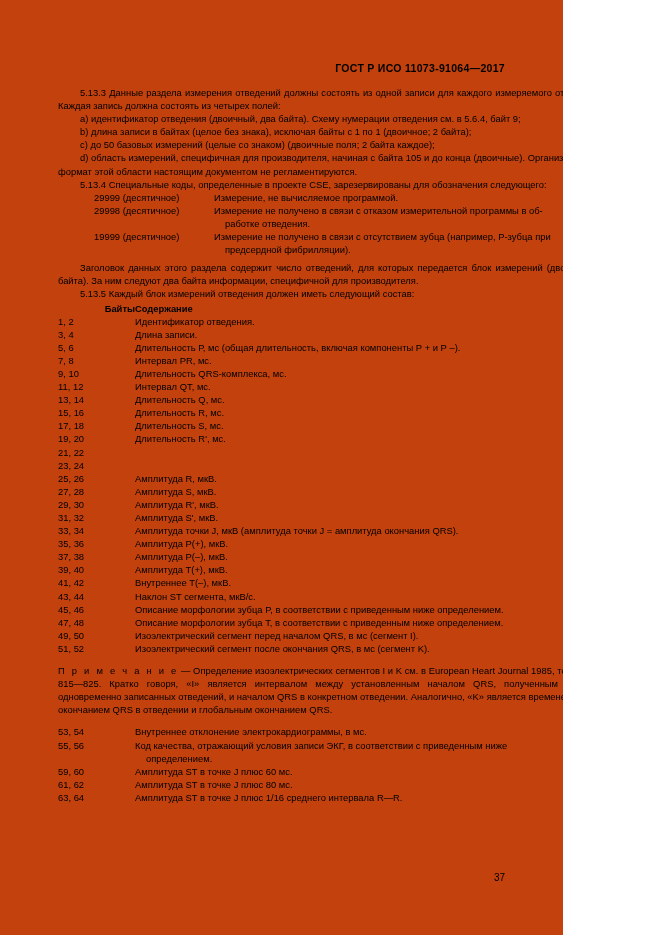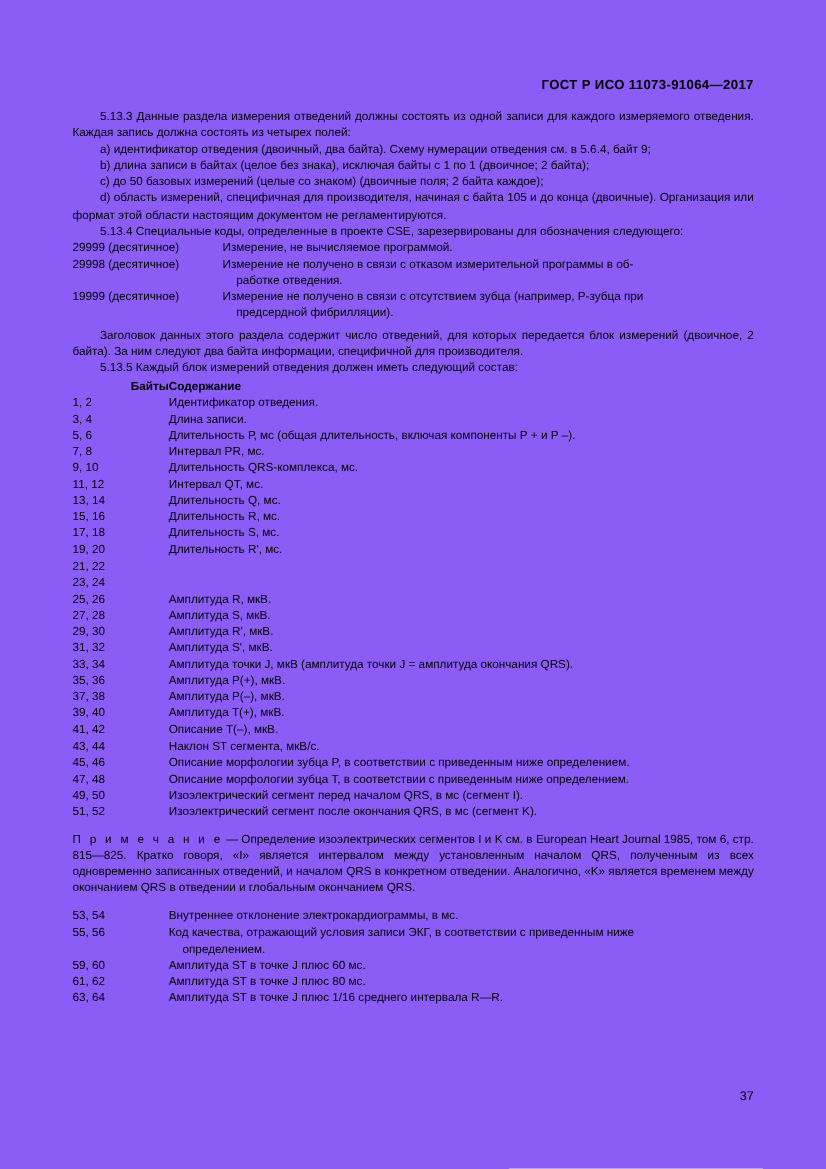--- a/index.html
+++ b/index.html
@@ -6,23 +6,23 @@
     margin: 0;
     padding: 0;
     background: #ffffff;
   }
   body {
     font-family: "Liberation Sans", sans-serif;
     color: #000000;
   }
   .page {
     position: relative;
-    width: 661px;
+    width: 563px;
     height: 935px;
-    background: #8b5cf6;
+    background: #c2410c;
     box-sizing: border-box;
     overflow: hidden;
   }
   .header {
     position: absolute;
     top: 62px;
     right: 58px;
     font-size: 10.5px;
     font-weight: bold;
     letter-spacing: 0.3px;
@@ -49,20 +49,21 @@
   .sp {
     letter-spacing: 2.2px;
   }
   
   .codes {
     margin-top: 0;
   }
   .code-row {
     display: flex;
     align-items: flex-start;
+    margin-left: 36px;
   }
   .code-row .c1 {
     width: 120px;
     flex: 0 0 120px;
   }
   .code-row .c2 {
     flex: 1 1 auto;
     text-align: justify;
   }
   .code-row .c2 .cont {
@@ -216,21 +217,21 @@
       <div class="brow">
           <div class="b1">37, 38</div>
           <div class="b2">Амплитуда P(–), мкВ.</div>
         </div>
       <div class="brow">
           <div class="b1">39, 40</div>
           <div class="b2">Амплитуда T(+), мкВ.</div>
         </div>
       <div class="brow">
           <div class="b1">41, 42</div>
-          <div class="b2">Описание T(–), мкВ.</div>
+          <div class="b2">Внутреннее T(–), мкВ.</div>
         </div>
       <div class="brow">
           <div class="b1">43, 44</div>
           <div class="b2">Наклон ST сегмента, мкВ/с.</div>
         </div>
       <div class="brow">
           <div class="b1">45, 46</div>
           <div class="b2">Описание морфологии зубца P, в соответствии с приведенным ниже определением.</div>
         </div>
       <div class="brow">

